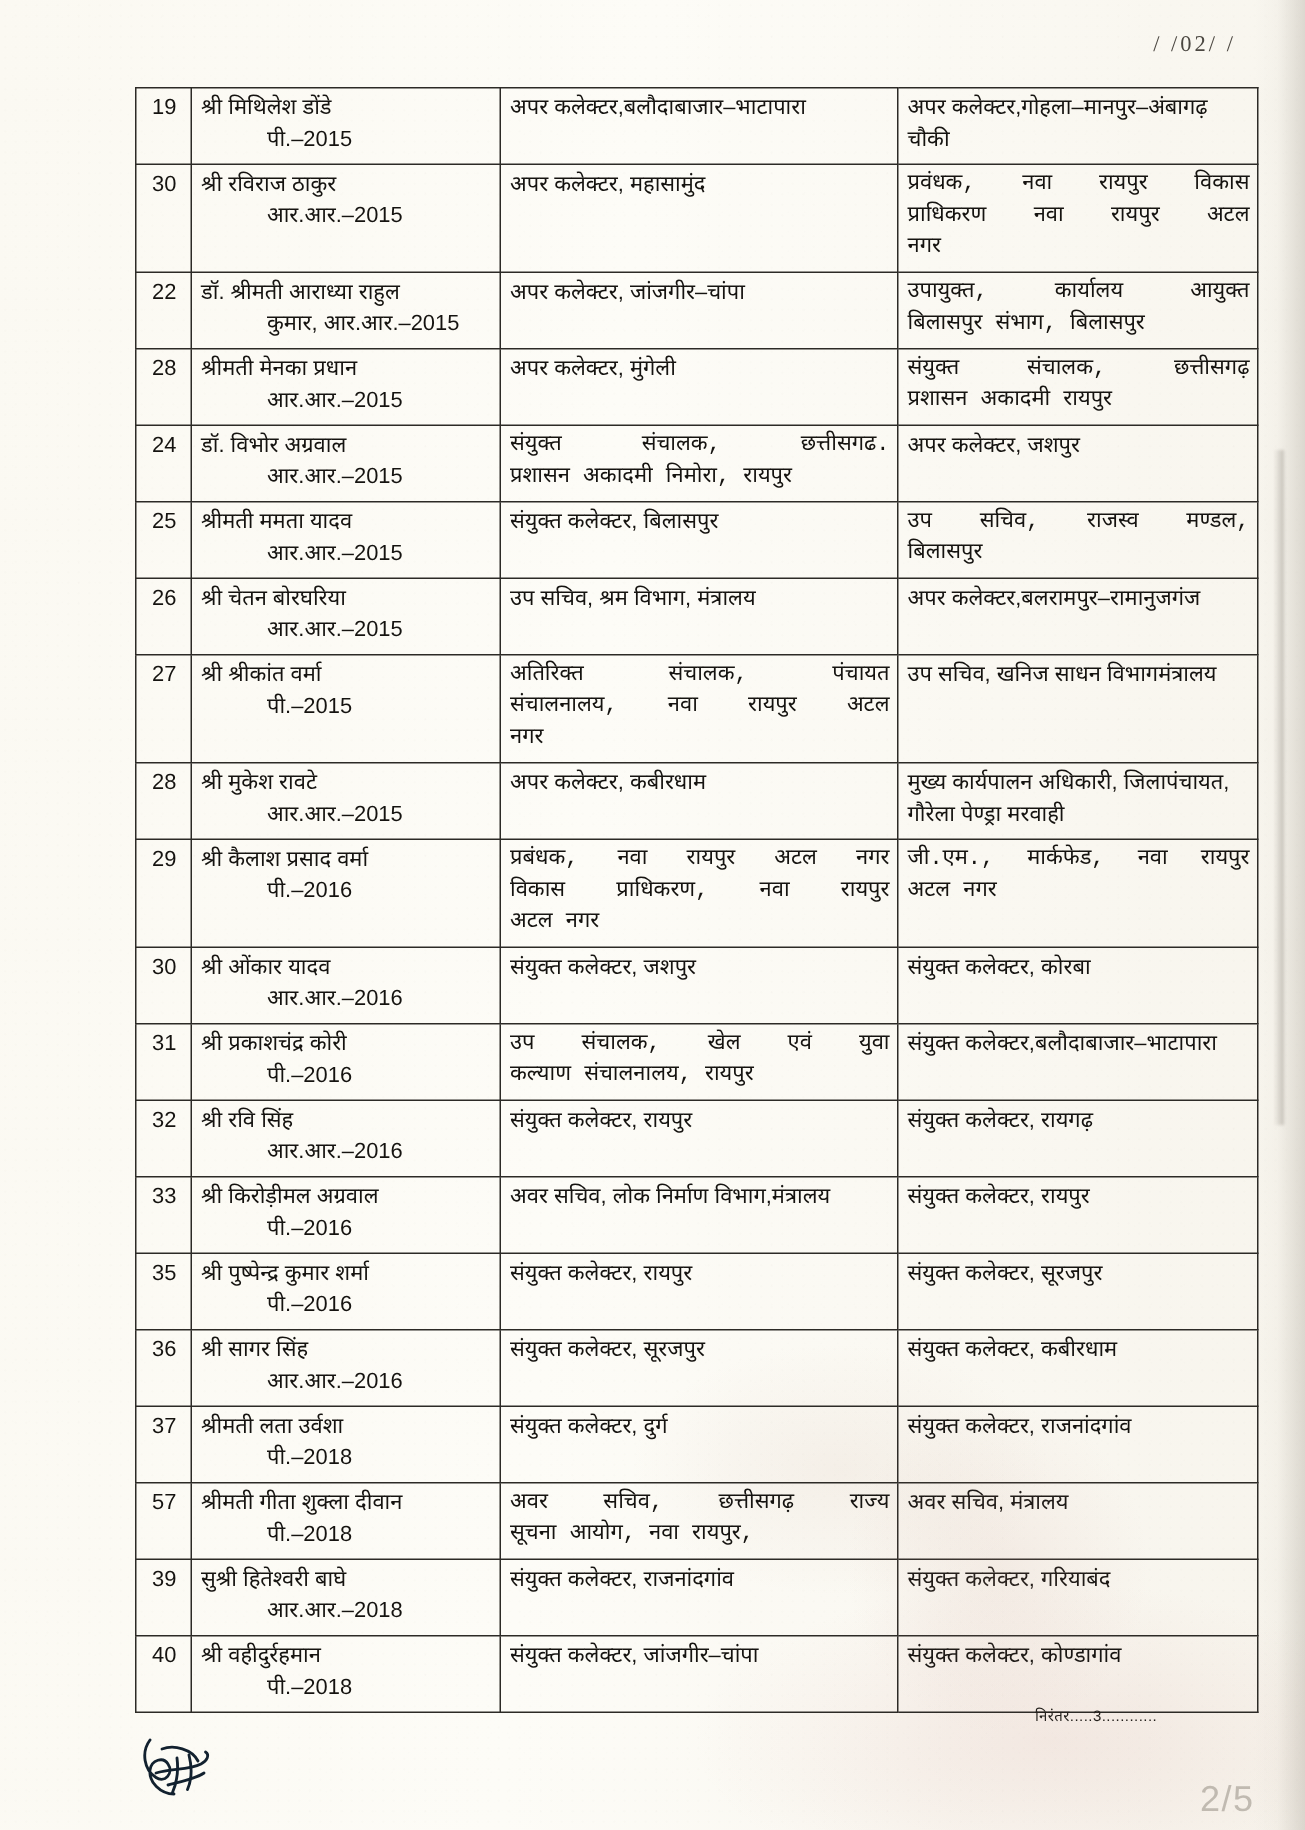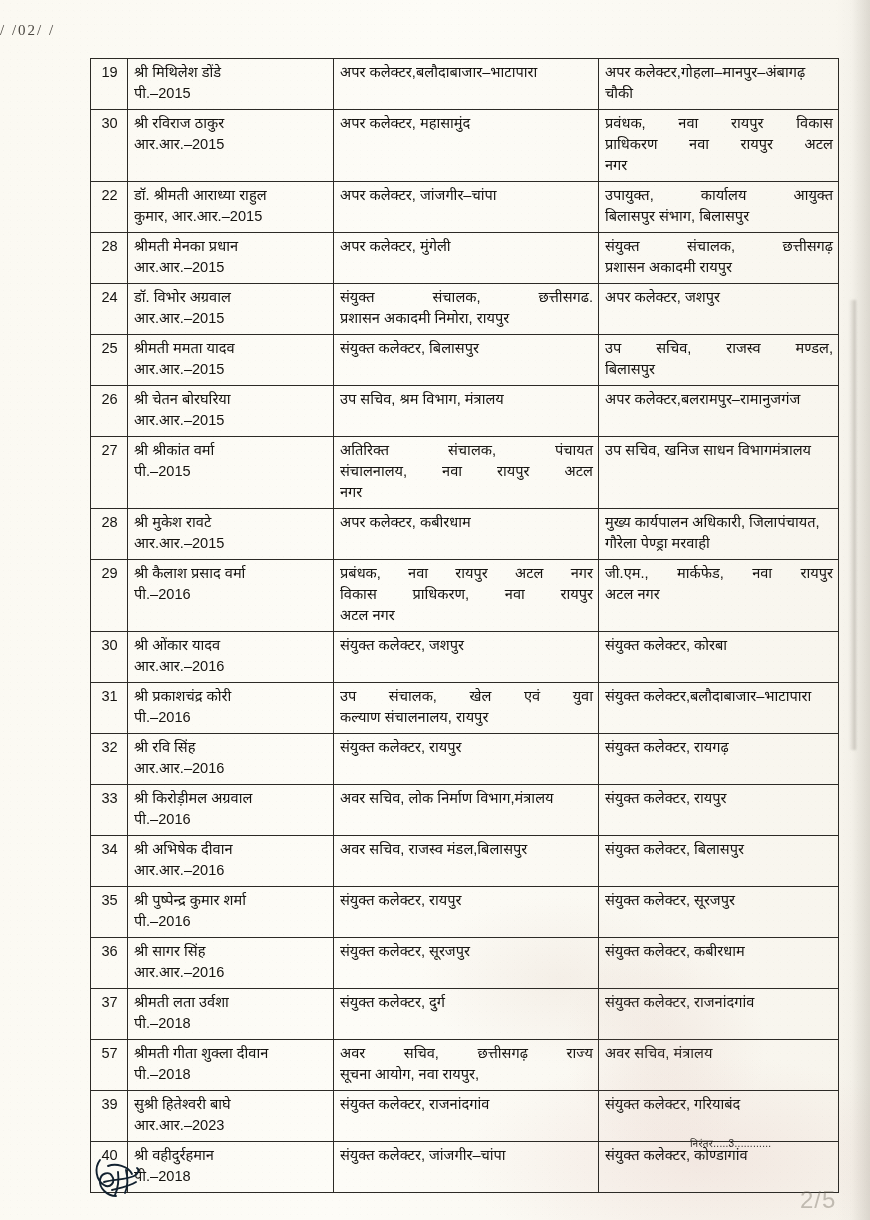--- a/index.html
+++ b/index.html
@@ -42,21 +42,21 @@
   #scanedge2 {
     position: absolute; top: 300px; right: 14px; width: 7px; height: 450px;
     background: linear-gradient(to left, rgba(105,98,88,0.30), rgba(105,98,88,0));
     filter: blur(1.2px);
     pointer-events: none;
   }
 
   #header {
     position: absolute;
     top: 22px; left: 0; width: 824px;
-    text-align: left;
+    text-align: right;
     font-size: 15px;
     letter-spacing: 2px;
     color: #4b4741;
     font-family: "Liberation Serif", serif;
   }
 
   
   #tablewrap {
     position: absolute;
     top: 58px; left: 90px;
@@ -82,25 +82,25 @@
     color: #151310;
   }
   td.sn {
     text-align: center;
     font-size: 14.5px;
     padding: 4px 2px;
     color: #1a1814;
     font-family: "Liberation Sans", sans-serif;
   }
   td.name .nm { display: block; }
-  td.name .bt { display: block; }
+  td.name .bt { display: block; margin-left: 44px; }
 
   
   td.just { text-align: justify; text-align-last: left; }
-  td.just .ln { display: block; }
+  td.just .ln { display: block; font-family: Liberation Mono, monospace; }
   td.just .ln.sp {
     display: block;
     text-align: justify;
     text-align-last: justify;
   }
 
   
   #contd {
     position: absolute;
     left: 690px; top: 1136px;
@@ -295,29 +295,20 @@
           <tr>
             <td class="sn">33</td>
             <td class="name">
               <span class="nm">श्री किरोड़ीमल अग्रवाल</span>
               <span class="bt">पी.–2016</span>
             </td>
             <td class=""><span class="ln">अवर सचिव, लोक निर्माण विभाग,</span><span class="ln">मंत्रालय</span></td>
             <td class=""><span class="ln">संयुक्त कलेक्टर, रायपुर</span></td>
           </tr>
           <tr>
-            <td class="sn">34</td>
-            <td class="name">
-              <span class="nm">श्री अभिषेक दीवान</span>
-              <span class="bt">आर.आर.–2016</span>
-            </td>
-            <td class=""><span class="ln">अवर सचिव, राजस्व मंडल,</span><span class="ln">बिलासपुर</span></td>
-            <td class=""><span class="ln">संयुक्त कलेक्टर, बिलासपुर</span></td>
-          </tr>
-          <tr>
             <td class="sn">35</td>
             <td class="name">
               <span class="nm">श्री पुष्पेन्द्र कुमार शर्मा</span>
               <span class="bt">पी.–2016</span>
             </td>
             <td class=""><span class="ln">संयुक्त कलेक्टर, रायपुर</span></td>
             <td class=""><span class="ln">संयुक्त कलेक्टर, सूरजपुर</span></td>
           </tr>
           <tr>
             <td class="sn">36</td>
@@ -346,21 +337,21 @@
             <td class="just">
               <span class="ln sp">अवर सचिव, छत्तीसगढ़ राज्य</span>
               <span class="ln">सूचना आयोग, नवा रायपुर,</span>
             </td>
             <td class=""><span class="ln">अवर सचिव, मंत्रालय</span></td>
           </tr>
           <tr>
             <td class="sn">39</td>
             <td class="name">
               <span class="nm">सुश्री हितेश्वरी बाघे</span>
-              <span class="bt">आर.आर.–2023</span>
+              <span class="bt">आर.आर.–2018</span>
             </td>
             <td class=""><span class="ln">संयुक्त कलेक्टर, राजनांदगांव</span></td>
             <td class=""><span class="ln">संयुक्त कलेक्टर, गरियाबंद</span></td>
           </tr>
           <tr>
             <td class="sn">40</td>
             <td class="name">
               <span class="nm">श्री वहीदुर्रहमान</span>
               <span class="bt">पी.–2018</span>
             </td>

